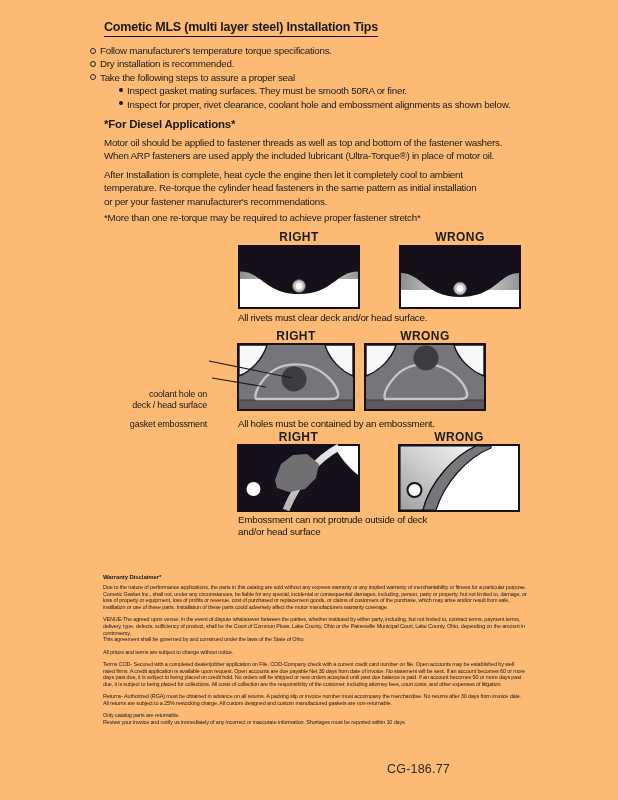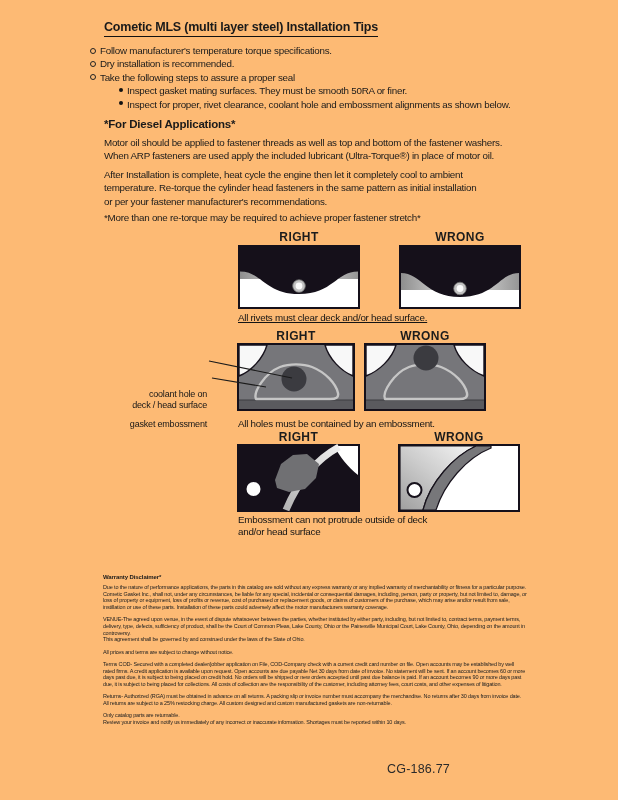--- a/index.html
+++ b/index.html
@@ -108,21 +108,21 @@
 
   <svg class="abs" style="left:399px; top:245px;" width="122" height="64" viewBox="0 0 122 64">
     <rect x="1" y="1" width="120" height="62" fill="#ffffff" stroke="#15101a" stroke-width="2"></rect>
     <rect x="2" y="28" width="118" height="17" fill="url(#deckG)"></rect>
     <rect x="2" y="45" width="118" height="17" fill="#ffffff"></rect>
     <path d="M2,2 H120 V28 C100,28 97,52 61,52 C27,52 22,28 2,28 Z" fill="#15101a"></path>
     <circle cx="61" cy="43.5" r="6.3" fill="#c2c2c2" stroke="#6e6e6e" stroke-width="0.8"></circle>
     <circle cx="61" cy="43.5" r="3.4" fill="#fafafa"></circle>
   </svg>
 
-  <div class="abs caption" style="left:238px; top:312px;text-decoration:underline;">All rivets must clear deck and/or head surface.</div>
+  <div class="abs caption" style="left:238px; top:312px;">All rivets must clear deck and/or head surface.</div>
 
   <div class="abs ann pre" style="left:95px; top:341px;">coolant hole on
 deck / head surface</div>
   <div class="abs ann" style="left:95px; top:371px;">gasket embossment</div>
 
   <div class="abs fig-label" style="left:237px; top:329px; width:118px;">RIGHT</div>
   <div class="abs fig-label" style="left:364px; top:329px; width:122px;">WRONG</div>
 
   <svg class="abs" style="left:237px; top:343px;" width="118" height="68" viewBox="0 0 118 68">
     <rect x="1" y="1" width="116" height="66" fill="#76767a" stroke="#15101a" stroke-width="2"></rect>

